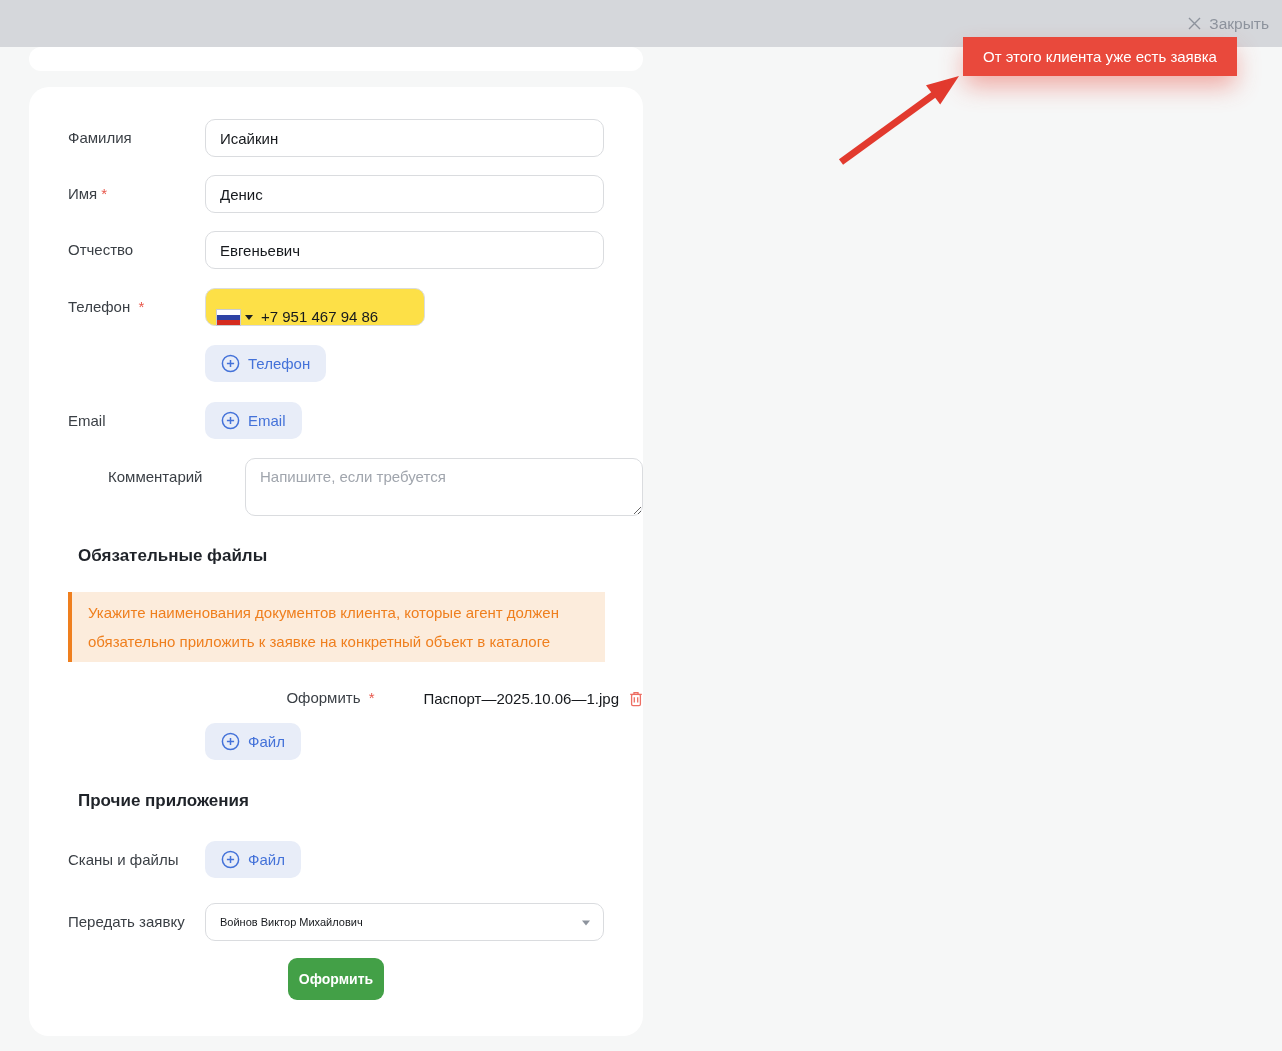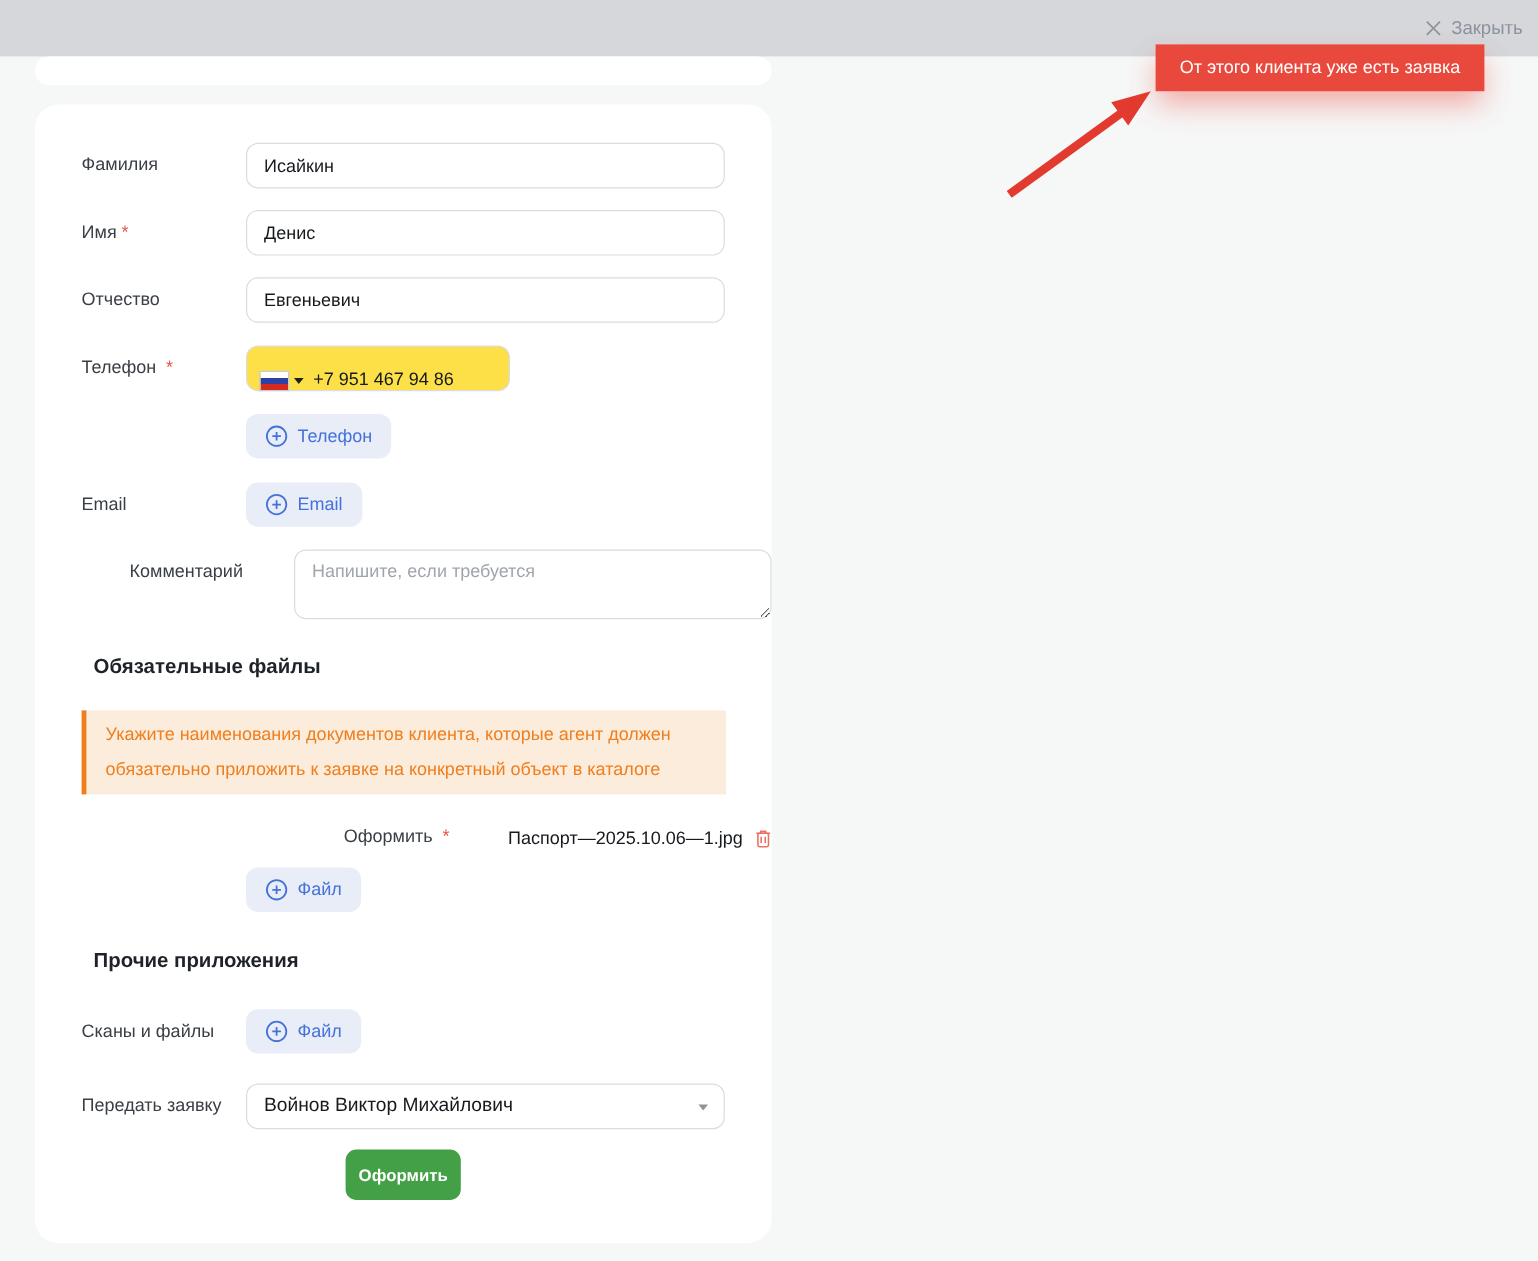--- a/index.html
+++ b/index.html
@@ -52,21 +52,21 @@
   .section-h { position:absolute; left:49px; font-size:17px; font-weight:bold; color:#1f2329; line-height:21px; }
 
   .notice { position:absolute; left:39px; width:537px; height:70px; background:#fcecdc;
     border-left:4px solid #ef7f1e; padding:6px 16px; font-size:15px; line-height:29px; color:#ef7f1e; }
 
   .file-line { display:flex; align-items:center; }
   .file-name { font-size:15px; color:#16191d; line-height:21px; }
   .trash-btn { background:none; border:none; margin-left:10px; cursor:pointer; display:flex; align-items:center; padding:0; }
 
   .select-box { width:399px; height:38px; border:1px solid #dadcdf; border-radius:10px;
-    display:flex; align-items:center; padding:0 14px; position:relative; font-size:16px;
+    display:flex; align-items:center; padding:0 14px; position:relative; font-size:11px;
     color:#16191d; cursor:pointer; background:#fff; }
   .select-caret { position:absolute; right:13px; top:50%; transform:translateY(-30%);
     width:0; height:0; border-left:4.5px solid transparent; border-right:4.5px solid transparent;
     border-top:5.5px solid #8d939d; }
 
   .submit-btn { position:absolute; top:871px; left:50%; transform:translateX(-50%);
     width:96px; height:42px; background:#43a047; color:#fff; border:none; border-radius:9px;
     font-size:14px; font-weight:bold; font-family:inherit; cursor:pointer; }
 
   

